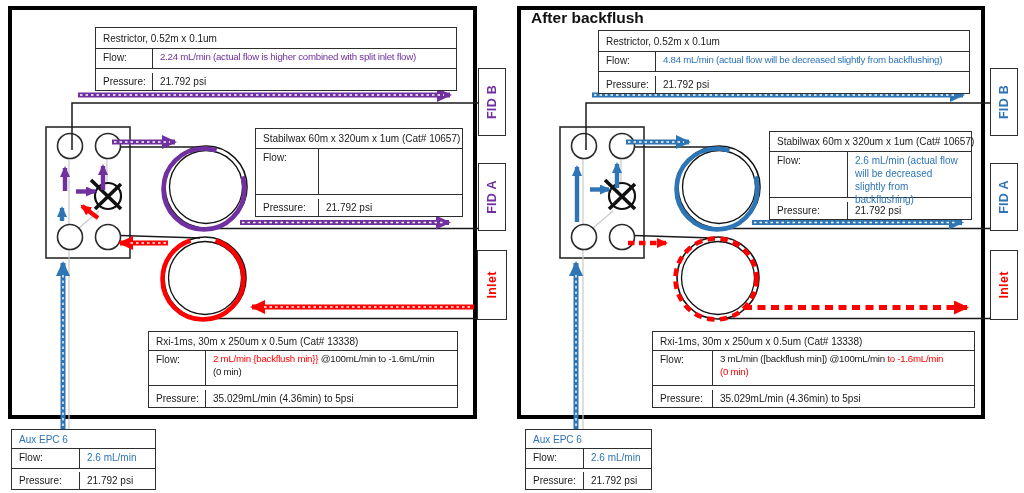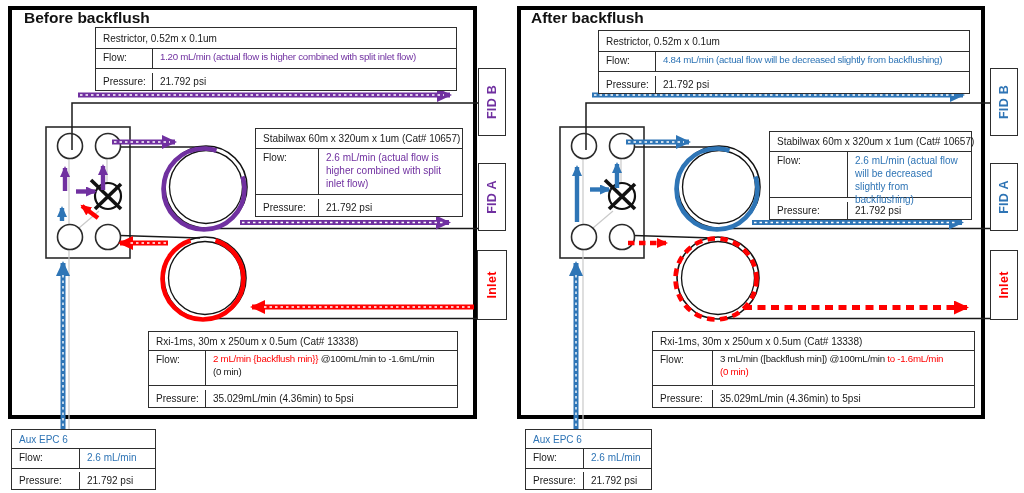--- a/index.html
+++ b/index.html
@@ -190,39 +190,37 @@
         <line x1="744" y1="307.5" x2="967" y2="307.5" stroke="#FF0000" stroke-width="5" stroke-dasharray="8 5.5" marker-end="url(#aR)"></line>
       </g>
 
       <g fill="none">
         <line x1="576" y1="430" x2="576" y2="263" stroke="#2E75B6" stroke-width="5" marker-end="url(#aB)"></line>
         <line x1="576" y1="426" x2="576" y2="272" stroke="#fff" stroke-width="1.4" stroke-dasharray="2.5 3"></line>
       </g>
     </g>
   </svg>
 
-  <div class="title" style="left:24px;top:9px;">Before backflush</div>
 
   <div class="tbl" style="left:95px;top:27px;width:362px;">
     <div class="hdr" style="height:21px;">Restrictor, 0.52m x 0.1um</div>
     <div class="row" style="height:20px;">
       <div class="lbl" style="width:57px;">Flow:</div>
-      <div class="val nowrap tight c-purple">1.20 mL/min (actual flow is higher combined with split inlet flow)</div>
+      <div class="val nowrap tight c-purple">2.24 mL/min (actual flow is higher combined with split inlet flow)</div>
     </div>
     <div class="row" style="height:21px;">
       <div class="lbl" style="width:57px;">Pressure:</div>
       <div class="val nowrap">21.792 psi</div>
     </div>
   </div>
 
   <div class="tbl" style="left:255px;top:128px;width:208px;">
     <div class="hdr" style="height:20px;">Stabilwax 60m x 320um x 1um (Cat# 10657)</div>
     <div class="row" style="height:46px;">
       <div class="lbl" style="width:63px;">Flow:</div>
-      <div class="val c-purple">2.6 mL/min (actual flow is higher combined with split inlet flow)</div>
     </div>
     <div class="row" style="height:21px;">
       <div class="lbl" style="width:63px;">Pressure:</div>
       <div class="val nowrap">21.792 psi</div>
     </div>
   </div>
 
   <div class="tbl" style="left:148px;top:331px;width:310px;">
     <div class="hdr" style="height:19px;">Rxi-1ms, 30m x 250um x 0.5um (Cat# 13338)</div>
     <div class="row" style="height:35px;">

